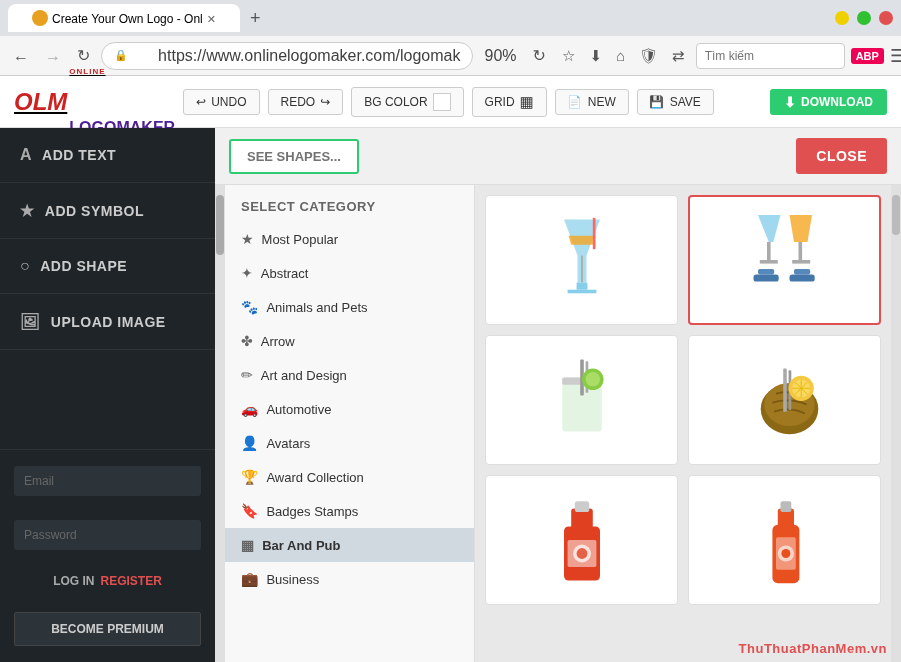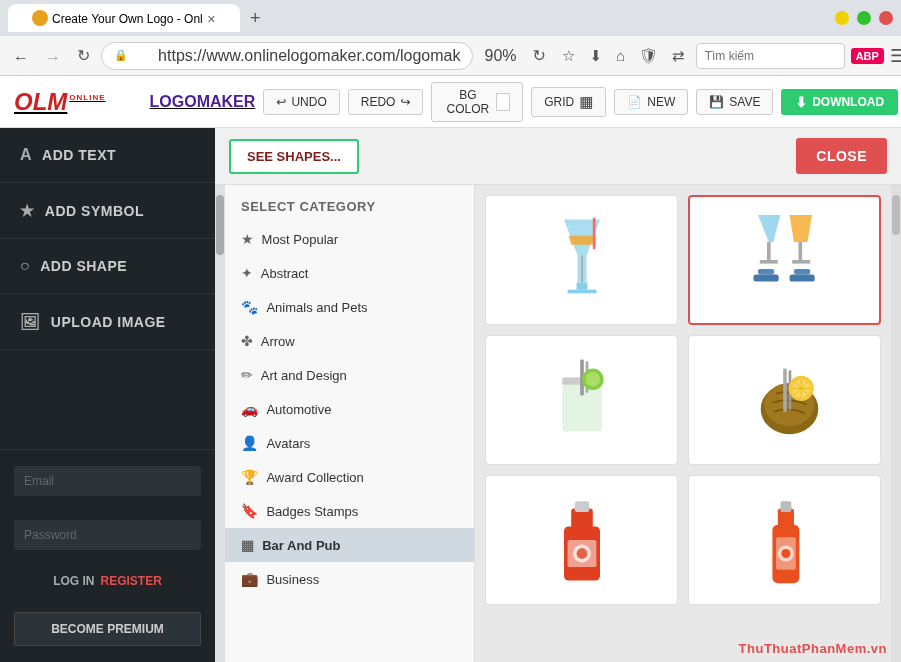--- a/index.html
+++ b/index.html
@@ -272,21 +272,21 @@
       background: #f0f0f0;
       padding: 10px 14px;
       display: flex;
       align-items: center;
       justify-content: space-between;
       border-bottom: 1px solid #ddd;
     }
     .see-shapes-btn {
       background: #fff;
       border: 2px solid #2ecc71;
-      color: #7f1d1d;
+      color: #737373;
       border-radius: 3px;
       padding: 8px 16px;
       font-size: 13px;
       font-weight: bold;
       cursor: pointer;
     }
     .close-btn {
       background: #e05050;
       border: none;
       color: #fff;
@@ -415,21 +415,21 @@
       text-decoration: underline;
     }
     .logo-owl-text {
       font-size: 24px;
       font-weight: 900;
       color: #cc2222;
       font-style: italic;
     }
     .logo-right {
       display: flex;
-      flex-direction: row;
+      flex-direction: column;
       line-height: 1;
       gap: 44px;
     }
     .logo-online { font-size: 8px; color: #cc2222; font-weight: bold; letter-spacing: 1px; }
     .logo-logomaker { font-size: 16px; font-weight: 900; color: #4c1d95; letter-spacing: 0px; }
   </style>
 </head>
 <body>
 
 <div class="browser-titlebar">

